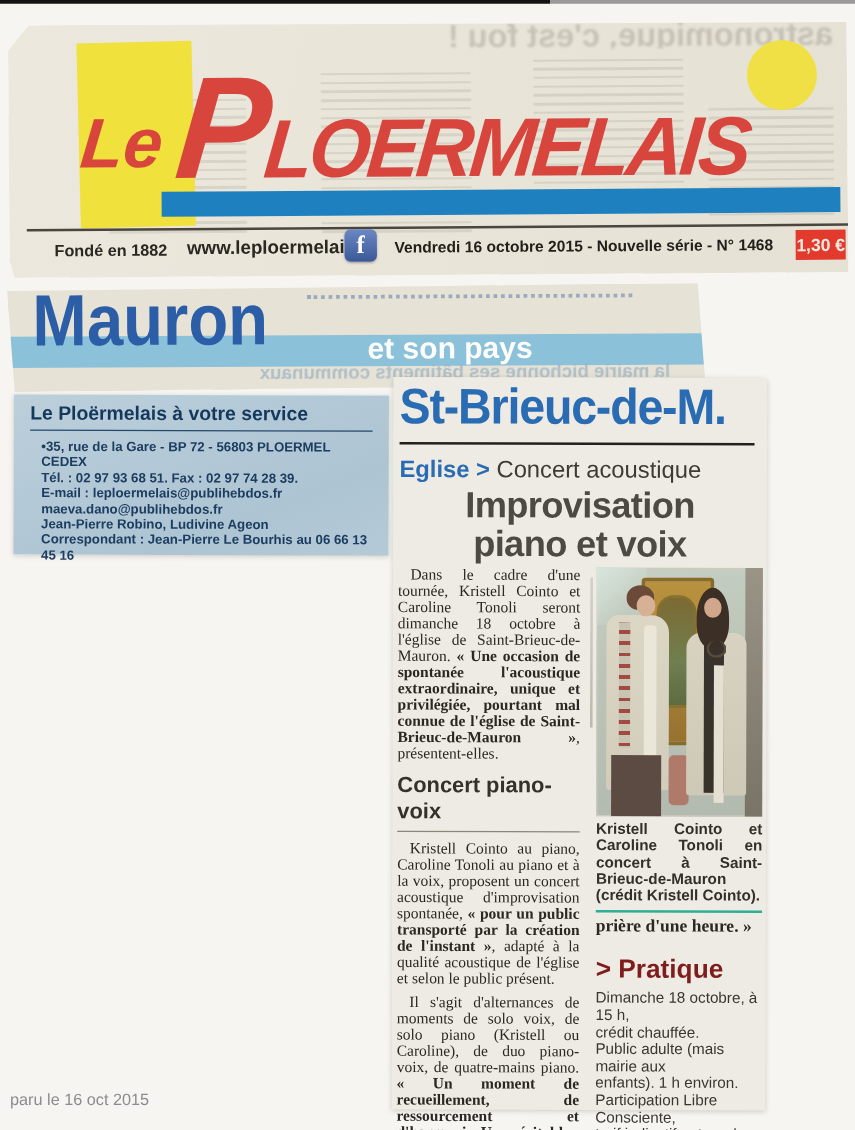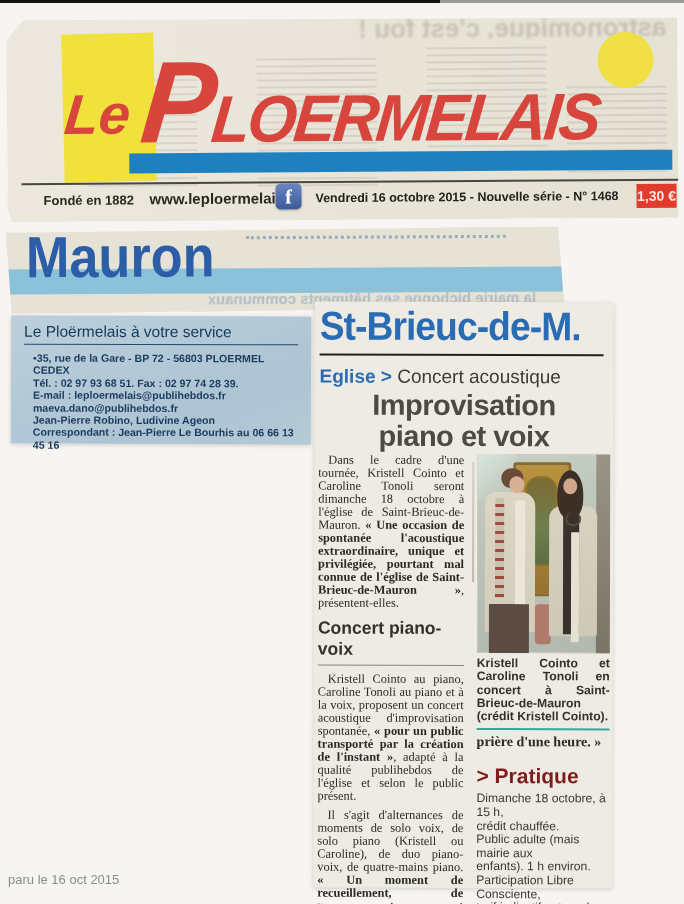--- a/index.html
+++ b/index.html
@@ -31,21 +31,21 @@
   
   #mauron{left:6px;top:228px;width:558px;height:84px;background:#e6e2d6;transform:rotate(-.3deg);clip-path:polygon(0 4%,99% 0,100% 96%,1% 100%);}
   #mauron-title{position:absolute;left:20px;top:-6px;font:800 58px "Liberation Sans",sans-serif;color:#2b5ea7;transform:scaleX(.9);transform-origin:left;}
   #mauron-bar{position:absolute;left:0;top:40px;width:100%;height:25px;background:#8cc1da;}
   #mauron-sub{position:absolute;left:288px;top:38px;font:800 24px "Liberation Sans",sans-serif;color:#fdfdfb;}
   #fold-marks{position:absolute;left:240px;top:8px;width:260px;height:0;border-top:3px dotted #5f7fae;opacity:.55;}
   #mauron-ghost{position:absolute;left:30px;top:62px;width:500px;font:700 15px "Liberation Sans",sans-serif;color:#9eb3c3;opacity:.75;transform:scaleX(-1);white-space:nowrap;filter:blur(.4px);}
 
   
   #service{left:11px;top:316px;width:300px;height:128px;background:linear-gradient(160deg,#bccfdb,#adc4d3 70%,#b5cad7);transform:rotate(.15deg);}
-  #service-head{position:absolute;left:13px;top:7px;font-size:15.5px;font-weight:400;color:#14385c;}
+  #service-head{position:absolute;left:13px;top:7px;font-size:15.5px;font-weight:700;color:#14385c;}
   #service-rule{position:absolute;left:13px;top:28px;width:274px;height:0;border-top:1.5px solid #234a6c;}
   .svc-line{position:relative;font-size:10.6px;line-height:12.4px;color:#1c3d60;font-weight:600;}
   #service-lines{position:absolute;left:22px;top:36px;width:268px;}
 
   
   #article{left:314px;top:302px;width:299px;height:586px;background:#eeebe4;transform:rotate(.15deg);}
   #loc-title{position:absolute;left:5px;top:2px;font:800 40px "Liberation Sans",sans-serif;color:#2a6cb3;transform:scaleX(.93);transform-origin:left;white-space:nowrap;letter-spacing:-1px;}
   #loc-rule{position:absolute;left:5px;top:52px;width:284px;height:0;border-top:2px solid #20201e;}
   #kicker{position:absolute;left:5px;top:64px;font-size:19px;white-space:nowrap;}
   .kicker-cat{color:#2a6cb3;font-weight:800;}
@@ -117,20 +117,21 @@
       <span id="fb-icon">f</span>
       <span id="issue-line">Vendredi 16 octobre 2015 - Nouvelle série - N° 1468</span>
       <span id="price-box">1,30 €</span>
     </div>
   </div>
 
   <div id="mauron" class="clip">
     <div id="mauron-bar"></div>
     <div id="fold-marks"></div>
     <div id="mauron-title">Mauron</div>
+    <div id="mauron-sub">et son pays</div>
     <div id="mauron-ghost">la mairie bichonne ses bâtiments communaux</div>
   </div>
 
   <div id="service" class="clip">
     <div id="service-head">Le Ploërmelais à votre service</div>
     <div id="service-rule"></div>
     <div id="service-lines">
       <div class="svc-line">•35, rue de la Gare - BP 72 - 56803 PLOERMEL CEDEX</div>
       <div class="svc-line">Tél. : 02 97 93 68 51. Fax : 02 97 74 28 39.</div>
       <div class="svc-line">E-mail : leploermelais@publihebdos.fr</div>
@@ -155,21 +156,21 @@
 
     <div id="colfold"></div>
 
     <div id="columns">
 
       <div id="col-left">
         <p class="body-p"><span class="ind"></span><span>Dans le cadre d'une tournée, Kristell Cointo et Caroline Tonoli seront dimanche 18 octobre à l'église de Saint-Brieuc-de-Mauron. </span><b>« Une occasion de spontanée l'acoustique extraordinaire, unique et privilégiée, pourtant mal connue de l'église de Saint-Brieuc-de-Mauron »</b><span>, présentent-elles.</span></p>
 
         <div id="subhead">Concert piano-voix</div>
 
-        <p class="body-p"><span class="ind"></span><span>Kristell Cointo au piano, Caroline Tonoli au piano et à la voix, proposent un concert acoustique d'improvisation spontanée, </span><b>« pour un public transporté par la création de l'instant »</b><span>, adapté à la qualité publihebdos de l'église et selon le public présent.</span></p>
+        <p class="body-p"><span class="ind"></span><span>Kristell Cointo au piano, Caroline Tonoli au piano et à la voix, proposent un concert acoustique d'improvisation spontanée, </span><b>« pour un public transporté par la création de l'instant »</b><span>, adapté à la qualité acoustique de l'église et selon le public présent.</span></p>
 
         <p class="body-p"><span class="ind"></span><span>Il s'agit d'alternances de moments de solo voix, de solo piano (Kristell ou Caroline), de duo piano-voix, de quatre-mains piano. </span><b>« Un moment de recueillement, de ressourcement et d'harmonie. Une véritable</b></p>
       </div>
 
       <div id="col-right">
         <div id="photo">
           <div class="ph" id="ph-glow"></div>
           <div class="ph" id="ph-altar"></div>
           <div class="ph" id="ph-altar-inner"></div>
           <div class="ph" id="ph-door"></div>

